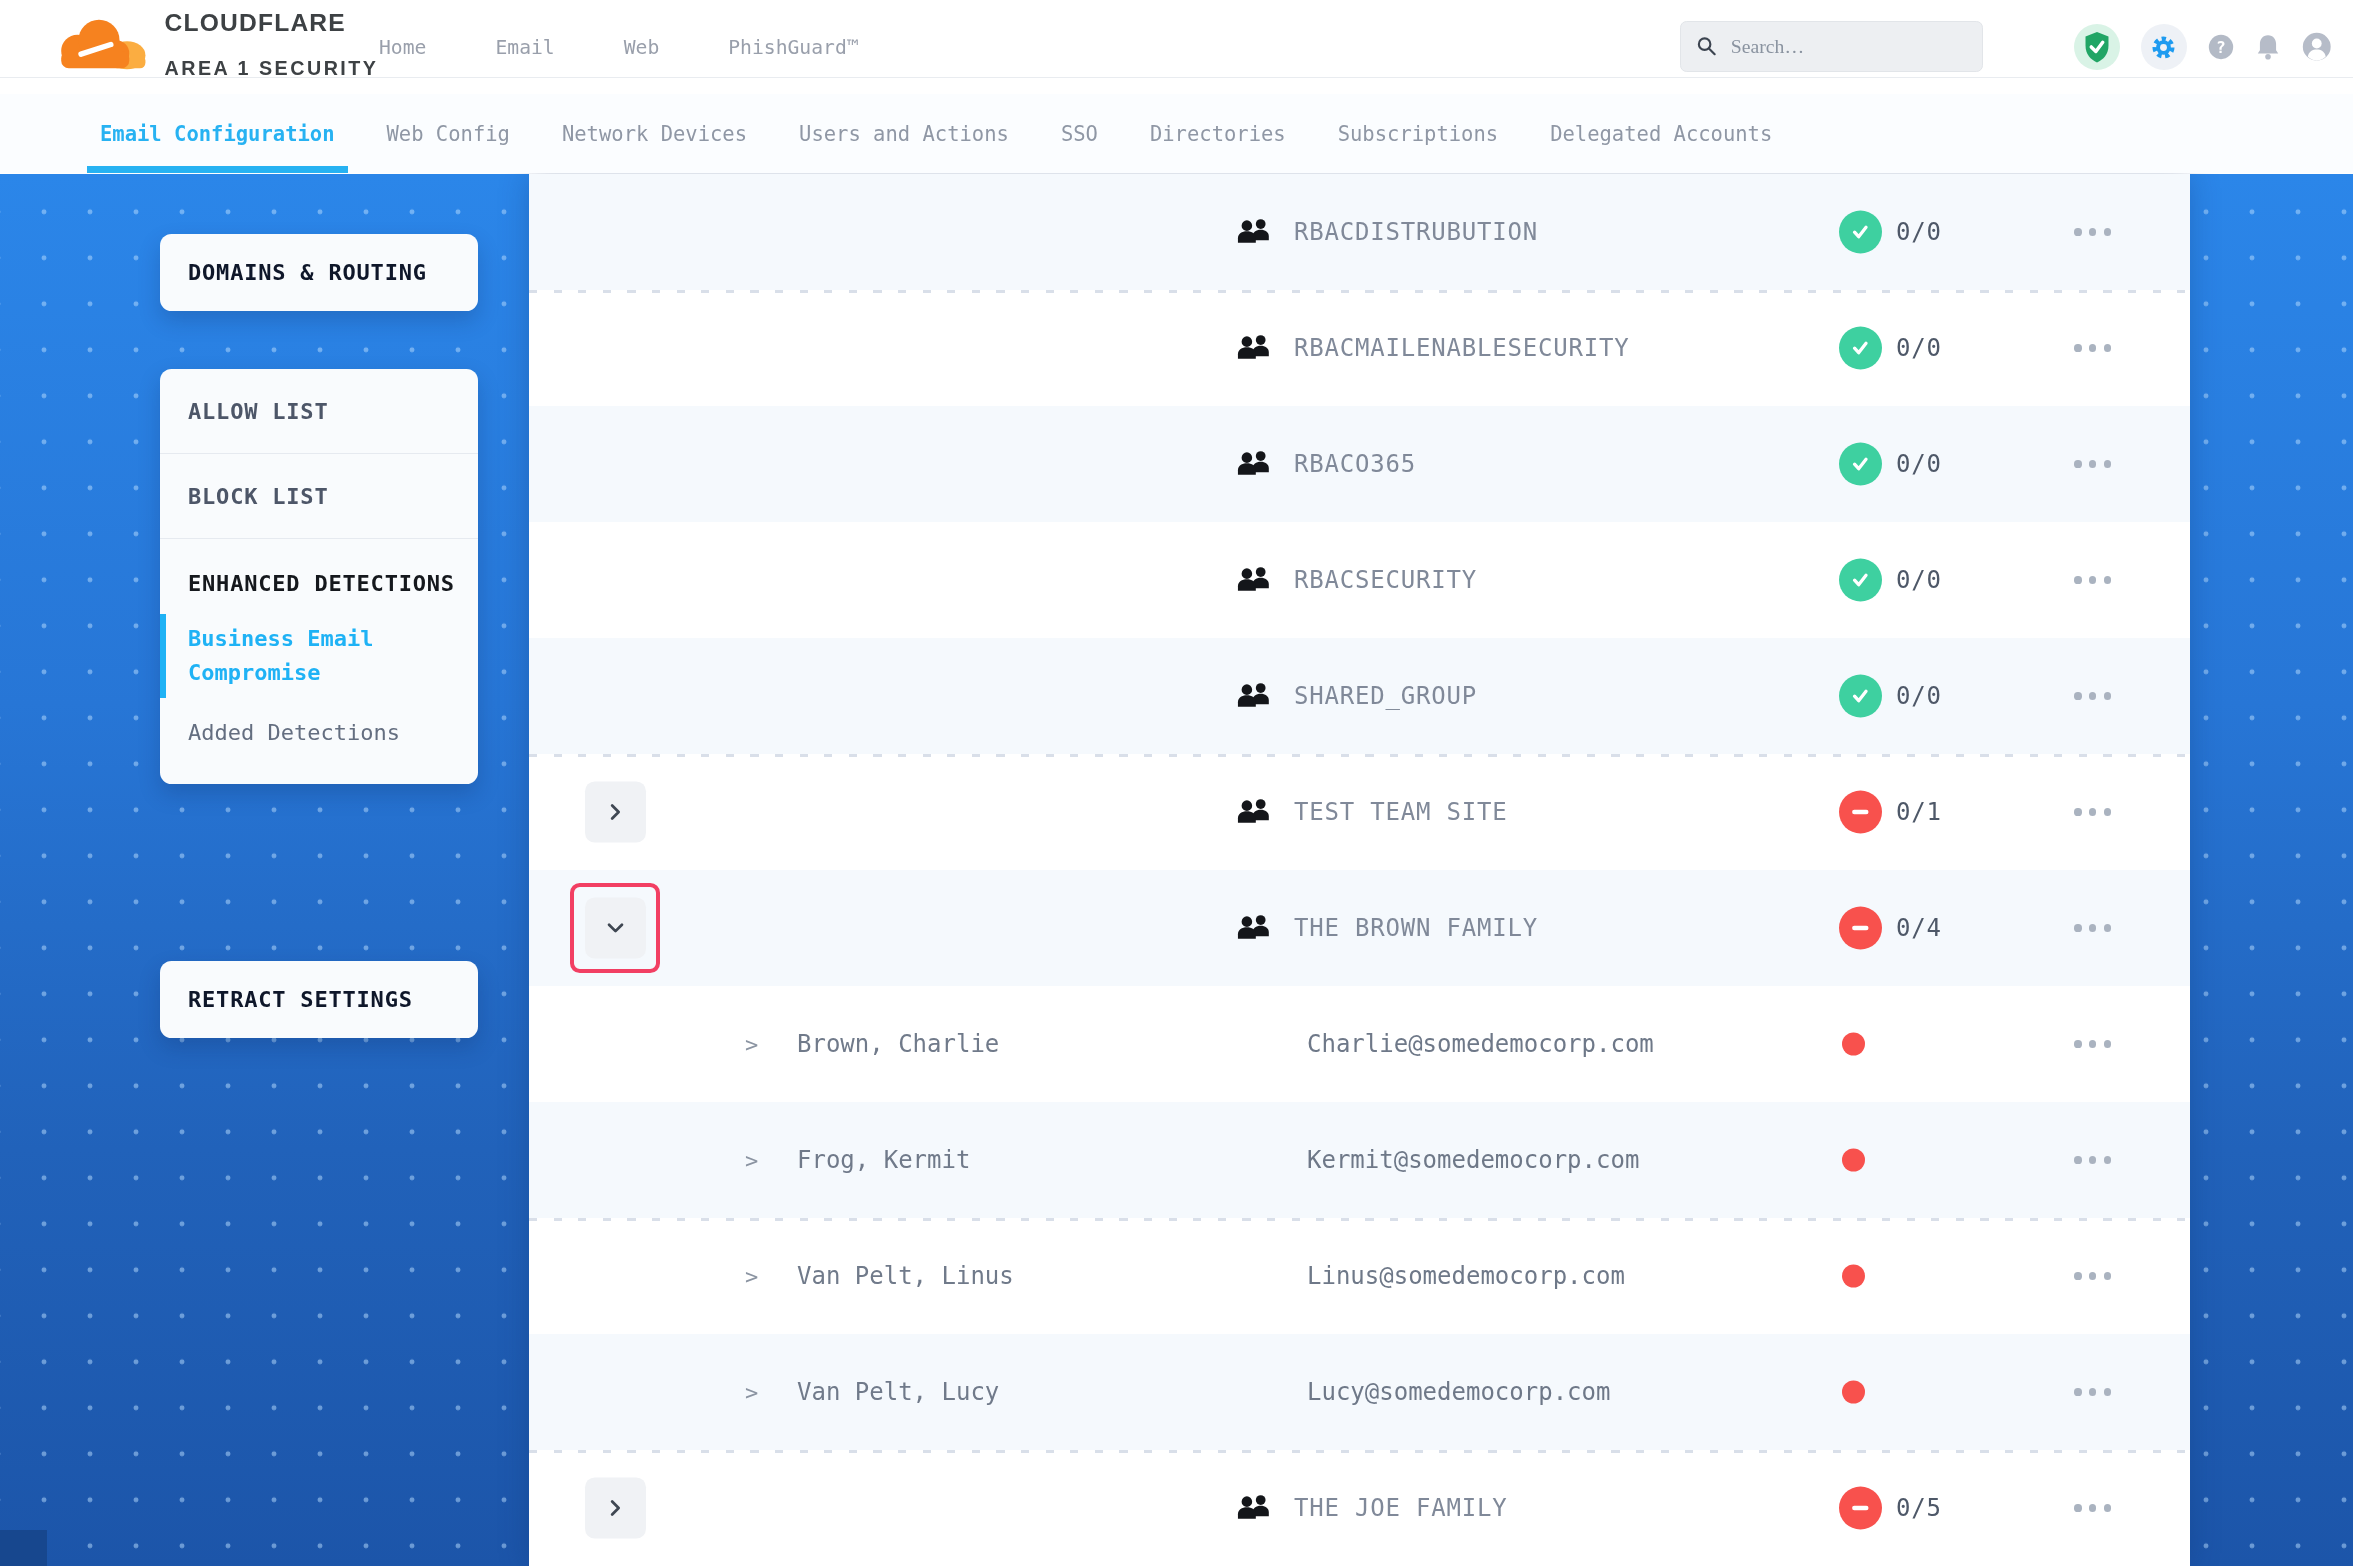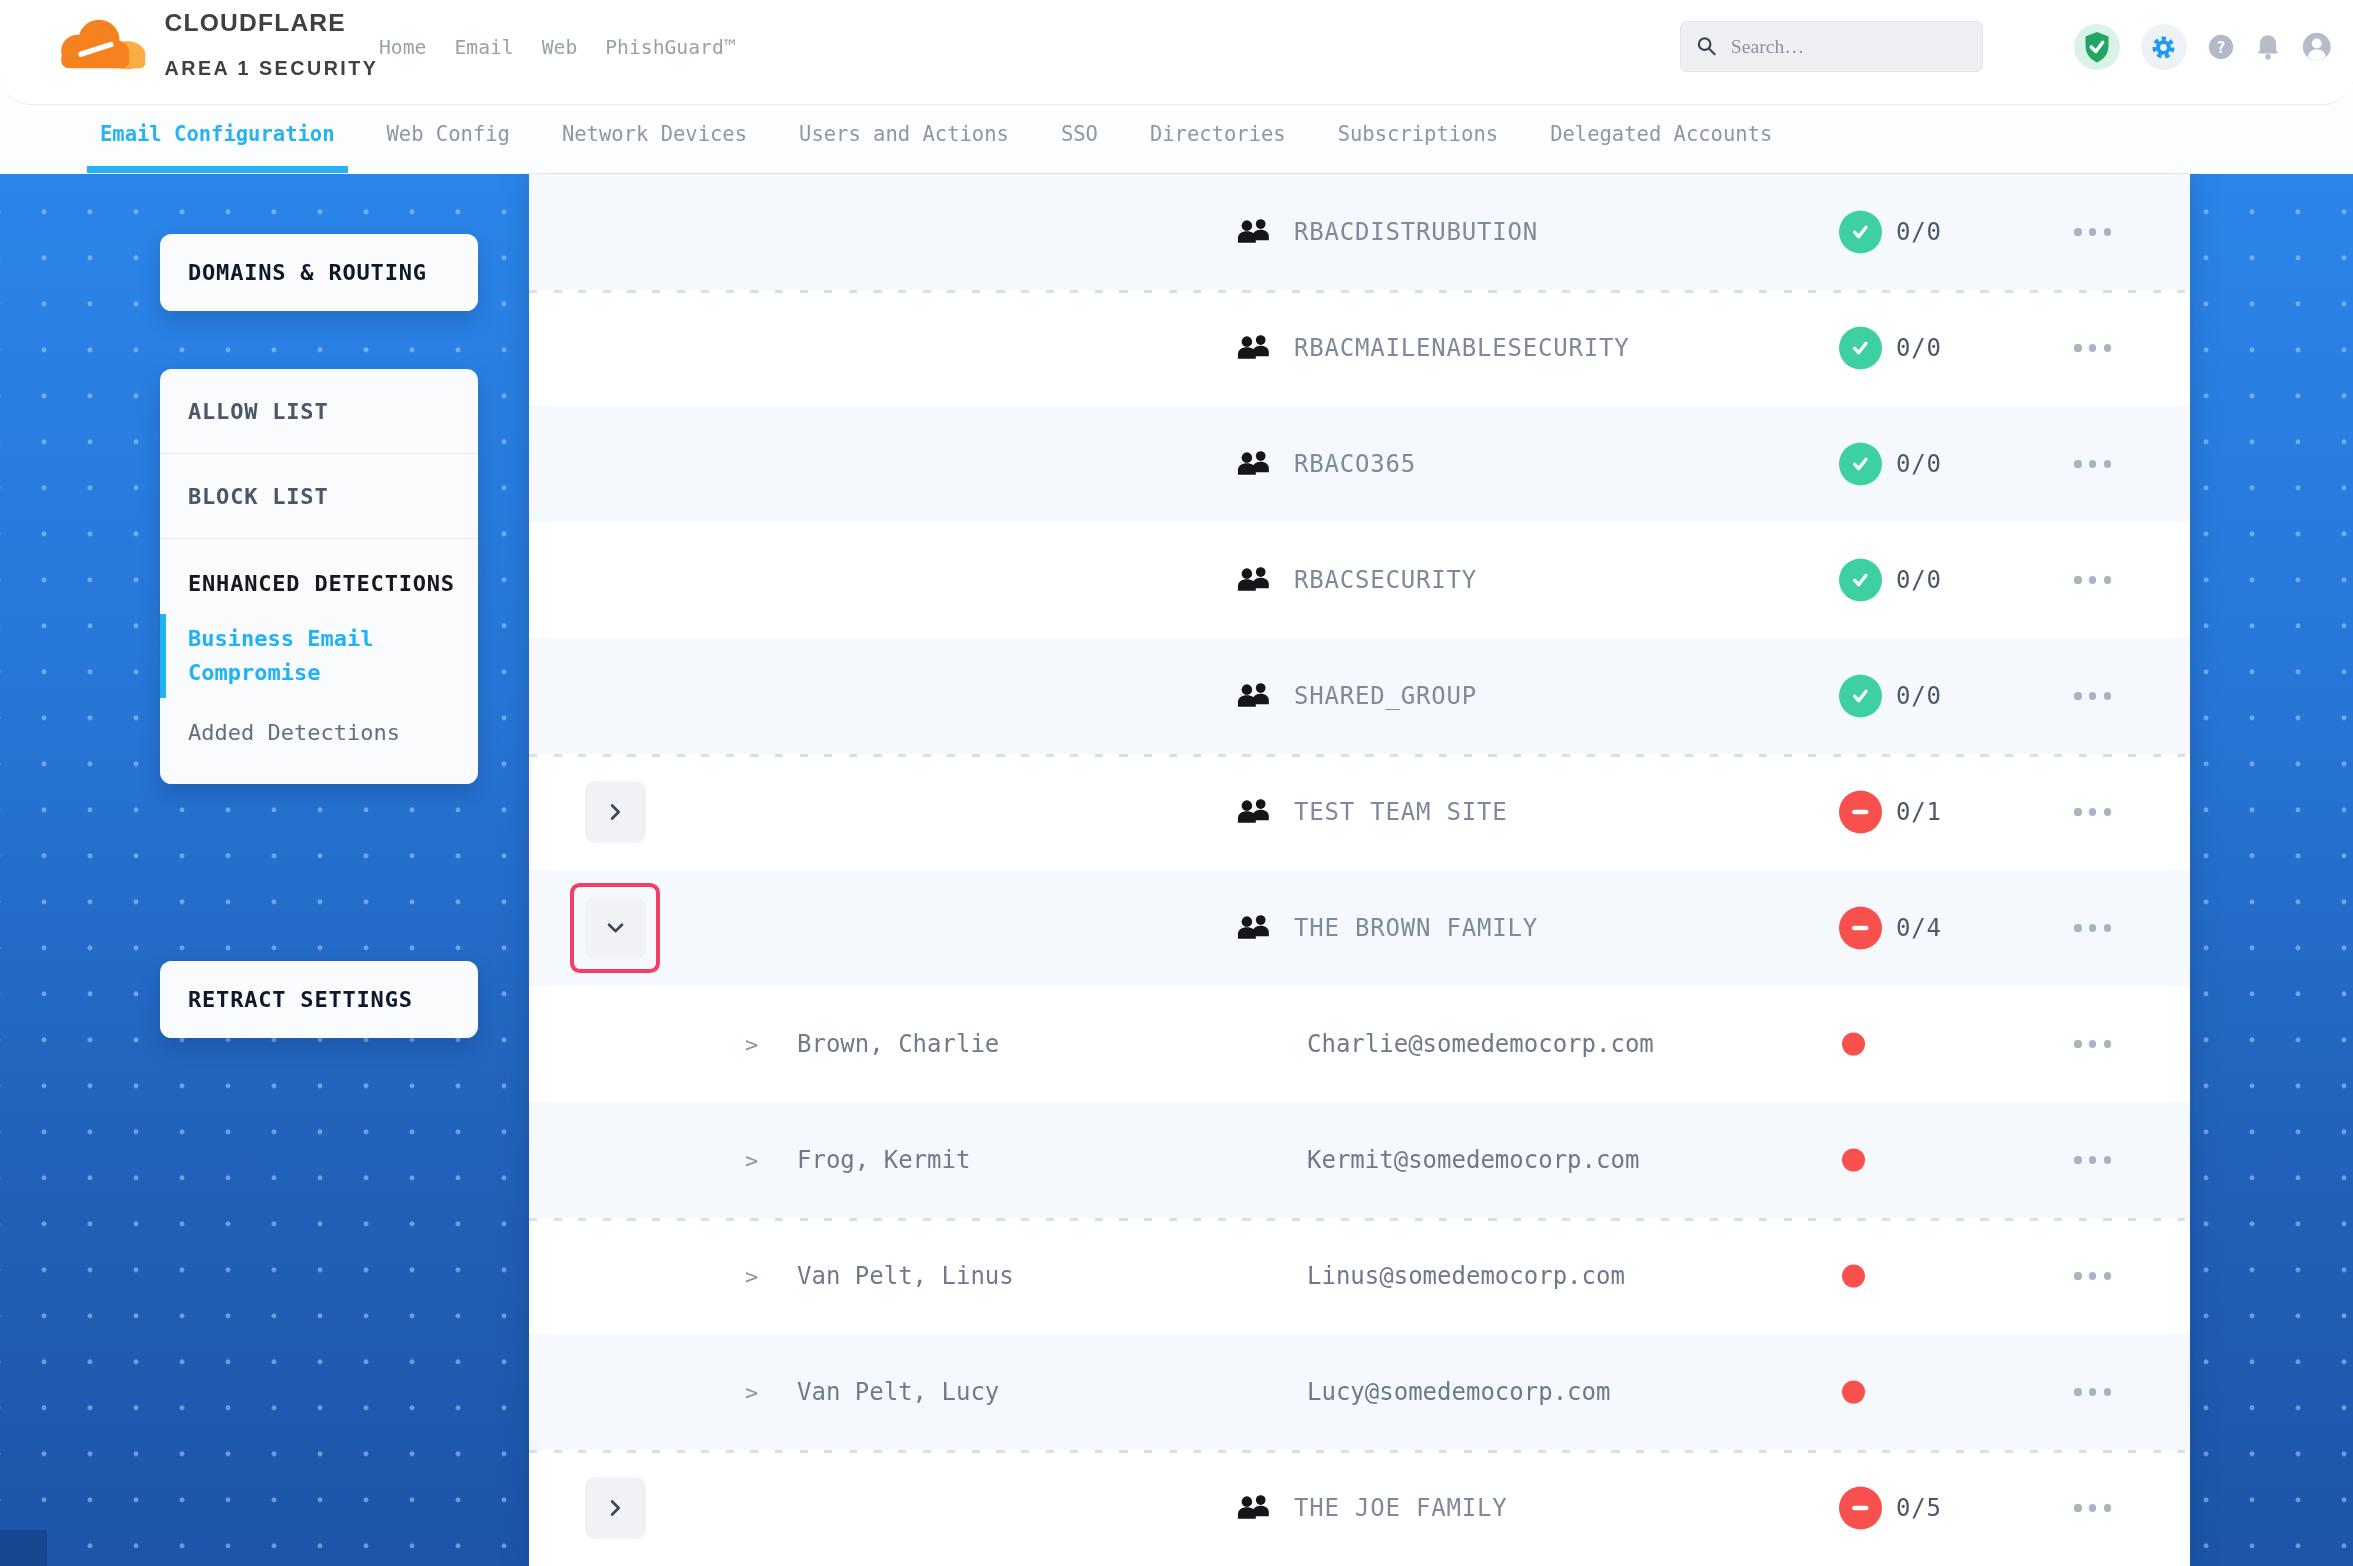--- a/index.html
+++ b/index.html
@@ -1,30 +1,30 @@
 <!DOCTYPE html>
 <html style="font-size:13px"><head>
 <meta charset="utf-8">
 <style>
   html,body{margin:0;padding:0;background:#0f2f63;}
   *{box-sizing:border-box;}
   #app{position:relative;width:2354px;height:1567px;overflow:hidden;background:#fff;
        font-family:"DejaVu Sans Mono","Liberation Mono",monospace;}
 
   
-  .header{position:absolute;left:0;top:0;width:2354px;height:105px;background:#ffffff;
-          border-bottom:1.6px solid #e9ecf0;z-index:5;border-radius:31px;}
+  .header{position:absolute;left:0;top:0;width:2354px;height:78px;background:#ffffff;
+          border-bottom:1.6px solid #e9ecf0;z-index:5;}
   .brand{position:absolute;left:45px;top:6.6px;display:flex;align-items:center;}
   .brand svg{width:108px;height:75px;}
   .brand-text{margin-left:11.5px;display:flex;flex-direction:column;justify-content:center;}
   .brand-line1{font-family:"Liberation Sans",sans-serif;font-weight:bold;font-size:24.6px;
                letter-spacing:1.2px;color:#3d4144;}
   .brand-line2{font-family:"Liberation Sans",sans-serif;font-weight:bold;font-size:19.7px;
                letter-spacing:2.5px;color:#3d4144;margin-top:20px;}
-  .topnav{position:absolute;left:379px;top:0;height:94px;display:flex;align-items:center;gap:28px;}
+  .topnav{position:absolute;left:379px;top:0;height:94px;display:flex;align-items:center;gap:69px;}
   .topnav .nav-item{font-size:19.7px;color:#999fab;cursor:pointer;}
   .searchbox{position:absolute;left:1680px;top:21px;width:303px;height:51px;background:#edeff2;
              border:0.8px solid #e2e5e9;border-radius:6.6px;display:flex;align-items:center;padding:0 14.8px;gap:11.5px;}
   .searchbox input{border:none;outline:none;background:transparent;font-family:Liberation Serif, serif;
                    font-size:19.7px;color:#59616e;width:100%;}
   .searchbox input::placeholder{color:#8a93a0;}
   .hicons{position:absolute;right:23px;top:0;height:94px;display:flex;align-items:center;gap:21px;}
   .icircle{width:46px;height:46px;border-radius:50%;display:flex;align-items:center;justify-content:center;cursor:pointer;}
   .icircle.green{background:#d9f3e6;}
   .icircle.gray{background:#eef1f6;}

